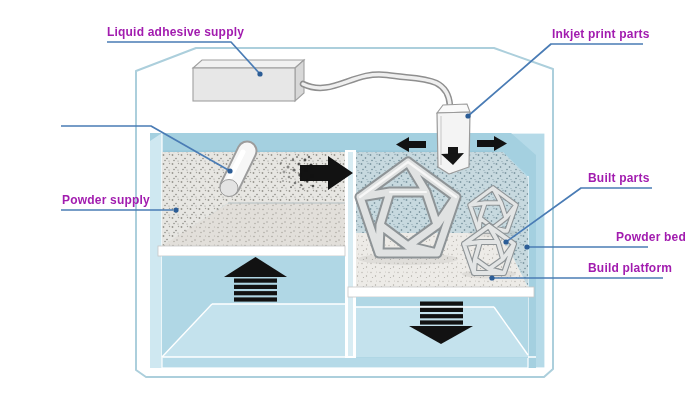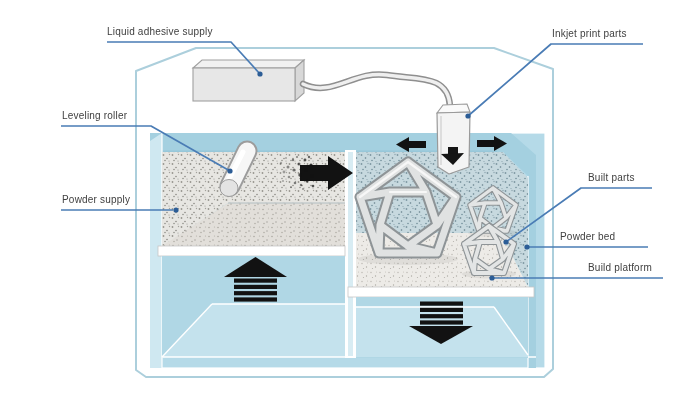--- a/index.html
+++ b/index.html
@@ -2,22 +2,22 @@
 <html><head>
 <meta charset="utf-8">
 <style>
   html,body{margin:0;padding:0;background:#ffffff;}
   .stage{
     position:relative;width:700px;height:400px;overflow:hidden;
     background:#ffffff;font-family:"Liberation Sans", sans-serif;
   }
   .stage svg{position:absolute;left:0;top:0;}
   .lbl{
-    position:absolute;font-size:10px;line-height:14px;color:#404040;
-    white-space:nowrap;letter-spacing:.2px;
+    position:absolute;font-size:12px;line-height:14px;color:#a21caf;
+    white-space:nowrap;letter-spacing:.2px;font-weight:bold;
   }
 </style>
 </head>
 <body>
 
 <div class="stage">
 
 <svg width="700" height="400" viewBox="0 0 700 400">
   <defs>
     <pattern id="pGray" width="9" height="9" patternUnits="userSpaceOnUse">
@@ -208,19 +208,18 @@
     <circle cx="230" cy="171" r="2.6"></circle>
     <circle cx="176" cy="210" r="2.6"></circle>
     <circle cx="506" cy="242" r="2.6"></circle>
     <circle cx="527" cy="247" r="2.6"></circle>
     <circle cx="492" cy="278" r="2.6"></circle>
   </g>
 </svg>
 
 <div class="lbl" style="left:107px;top:25px;">Liquid adhesive supply</div>
 <div class="lbl" style="left:552px;top:27px;">Inkjet print parts</div>
-<div class="lbl" style="left:62px;top:109px;">Leveling roller</div>
 <div class="lbl" style="left:62px;top:193px;text-align:center;">Powder supply</div>
 <div class="lbl" style="left:588px;top:171px;text-align:center;">Built parts</div>
-<div class="lbl" style="left:560px;top:230px;text-align:right;">Powder bed</div>
+<div class="lbl" style="left:616px;top:230px;text-align:right;">Powder bed</div>
 <div class="lbl" style="left:588px;top:261px;">Build platform</div>
 
 </div>
 
 </body></html>

